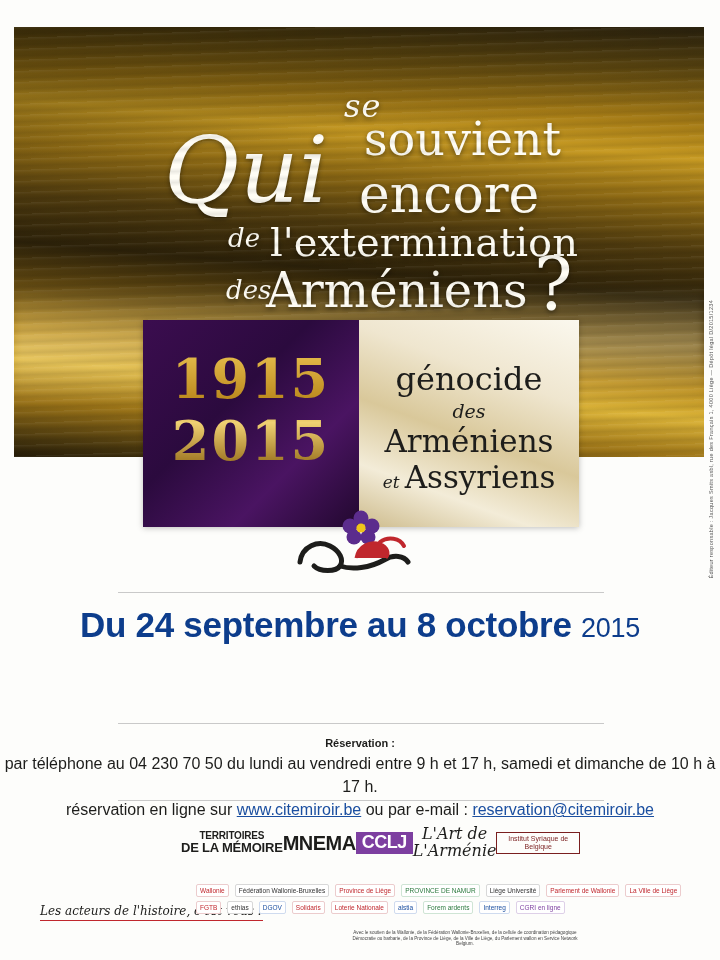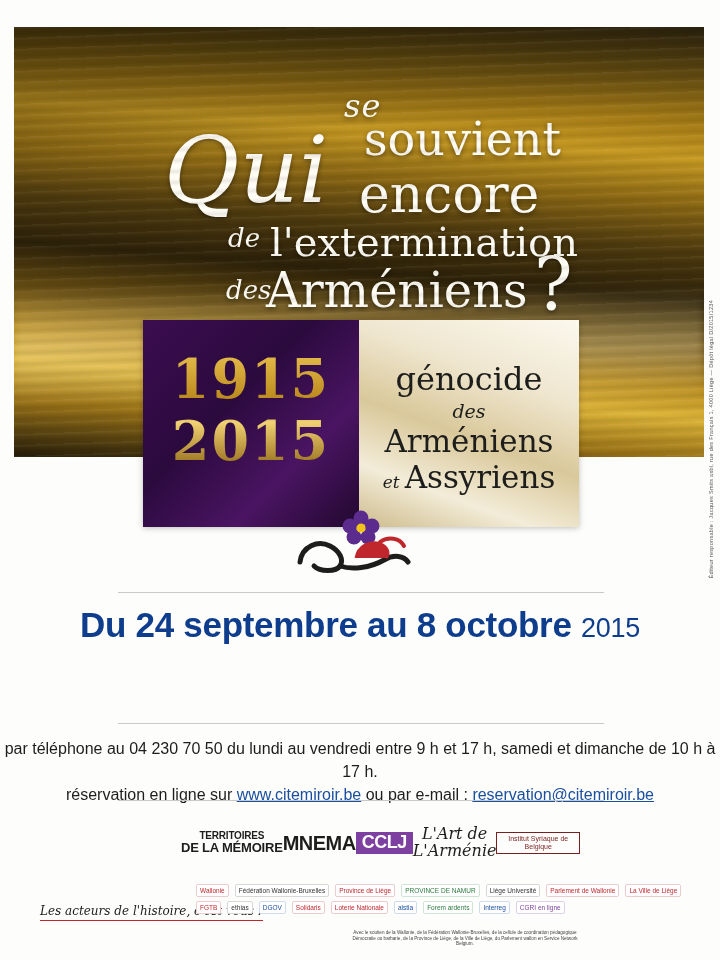--- a/index.html
+++ b/index.html
@@ -462,20 +462,21 @@
   <div class="dates">
     <div class="line1">
       <span>Du 24 septembre au 8 octobre</span>
       <span class="year">2015</span>
     </div>
   </div>
 
   <div class="rule rule-bottom"></div>
 
   <div class="reservation">
+    <div class="res-title">Réservation :</div>
     <div class="res-line">par téléphone  au 04 230 70 50 du lundi au vendredi entre 9 h et 17 h, samedi et dimanche de 10 h à 17 h.</div>
     <div class="res-line">
       <span>réservation en ligne sur </span><a href="#">www.citemiroir.be</a><span> ou par e-mail : </span><a href="#">reservation@citemiroir.be</a>
     </div>
   </div>
 
   <div class="rule rule-footer"></div>
 
   <div class="logos-main">
     <div class="lg lg-territoires">

